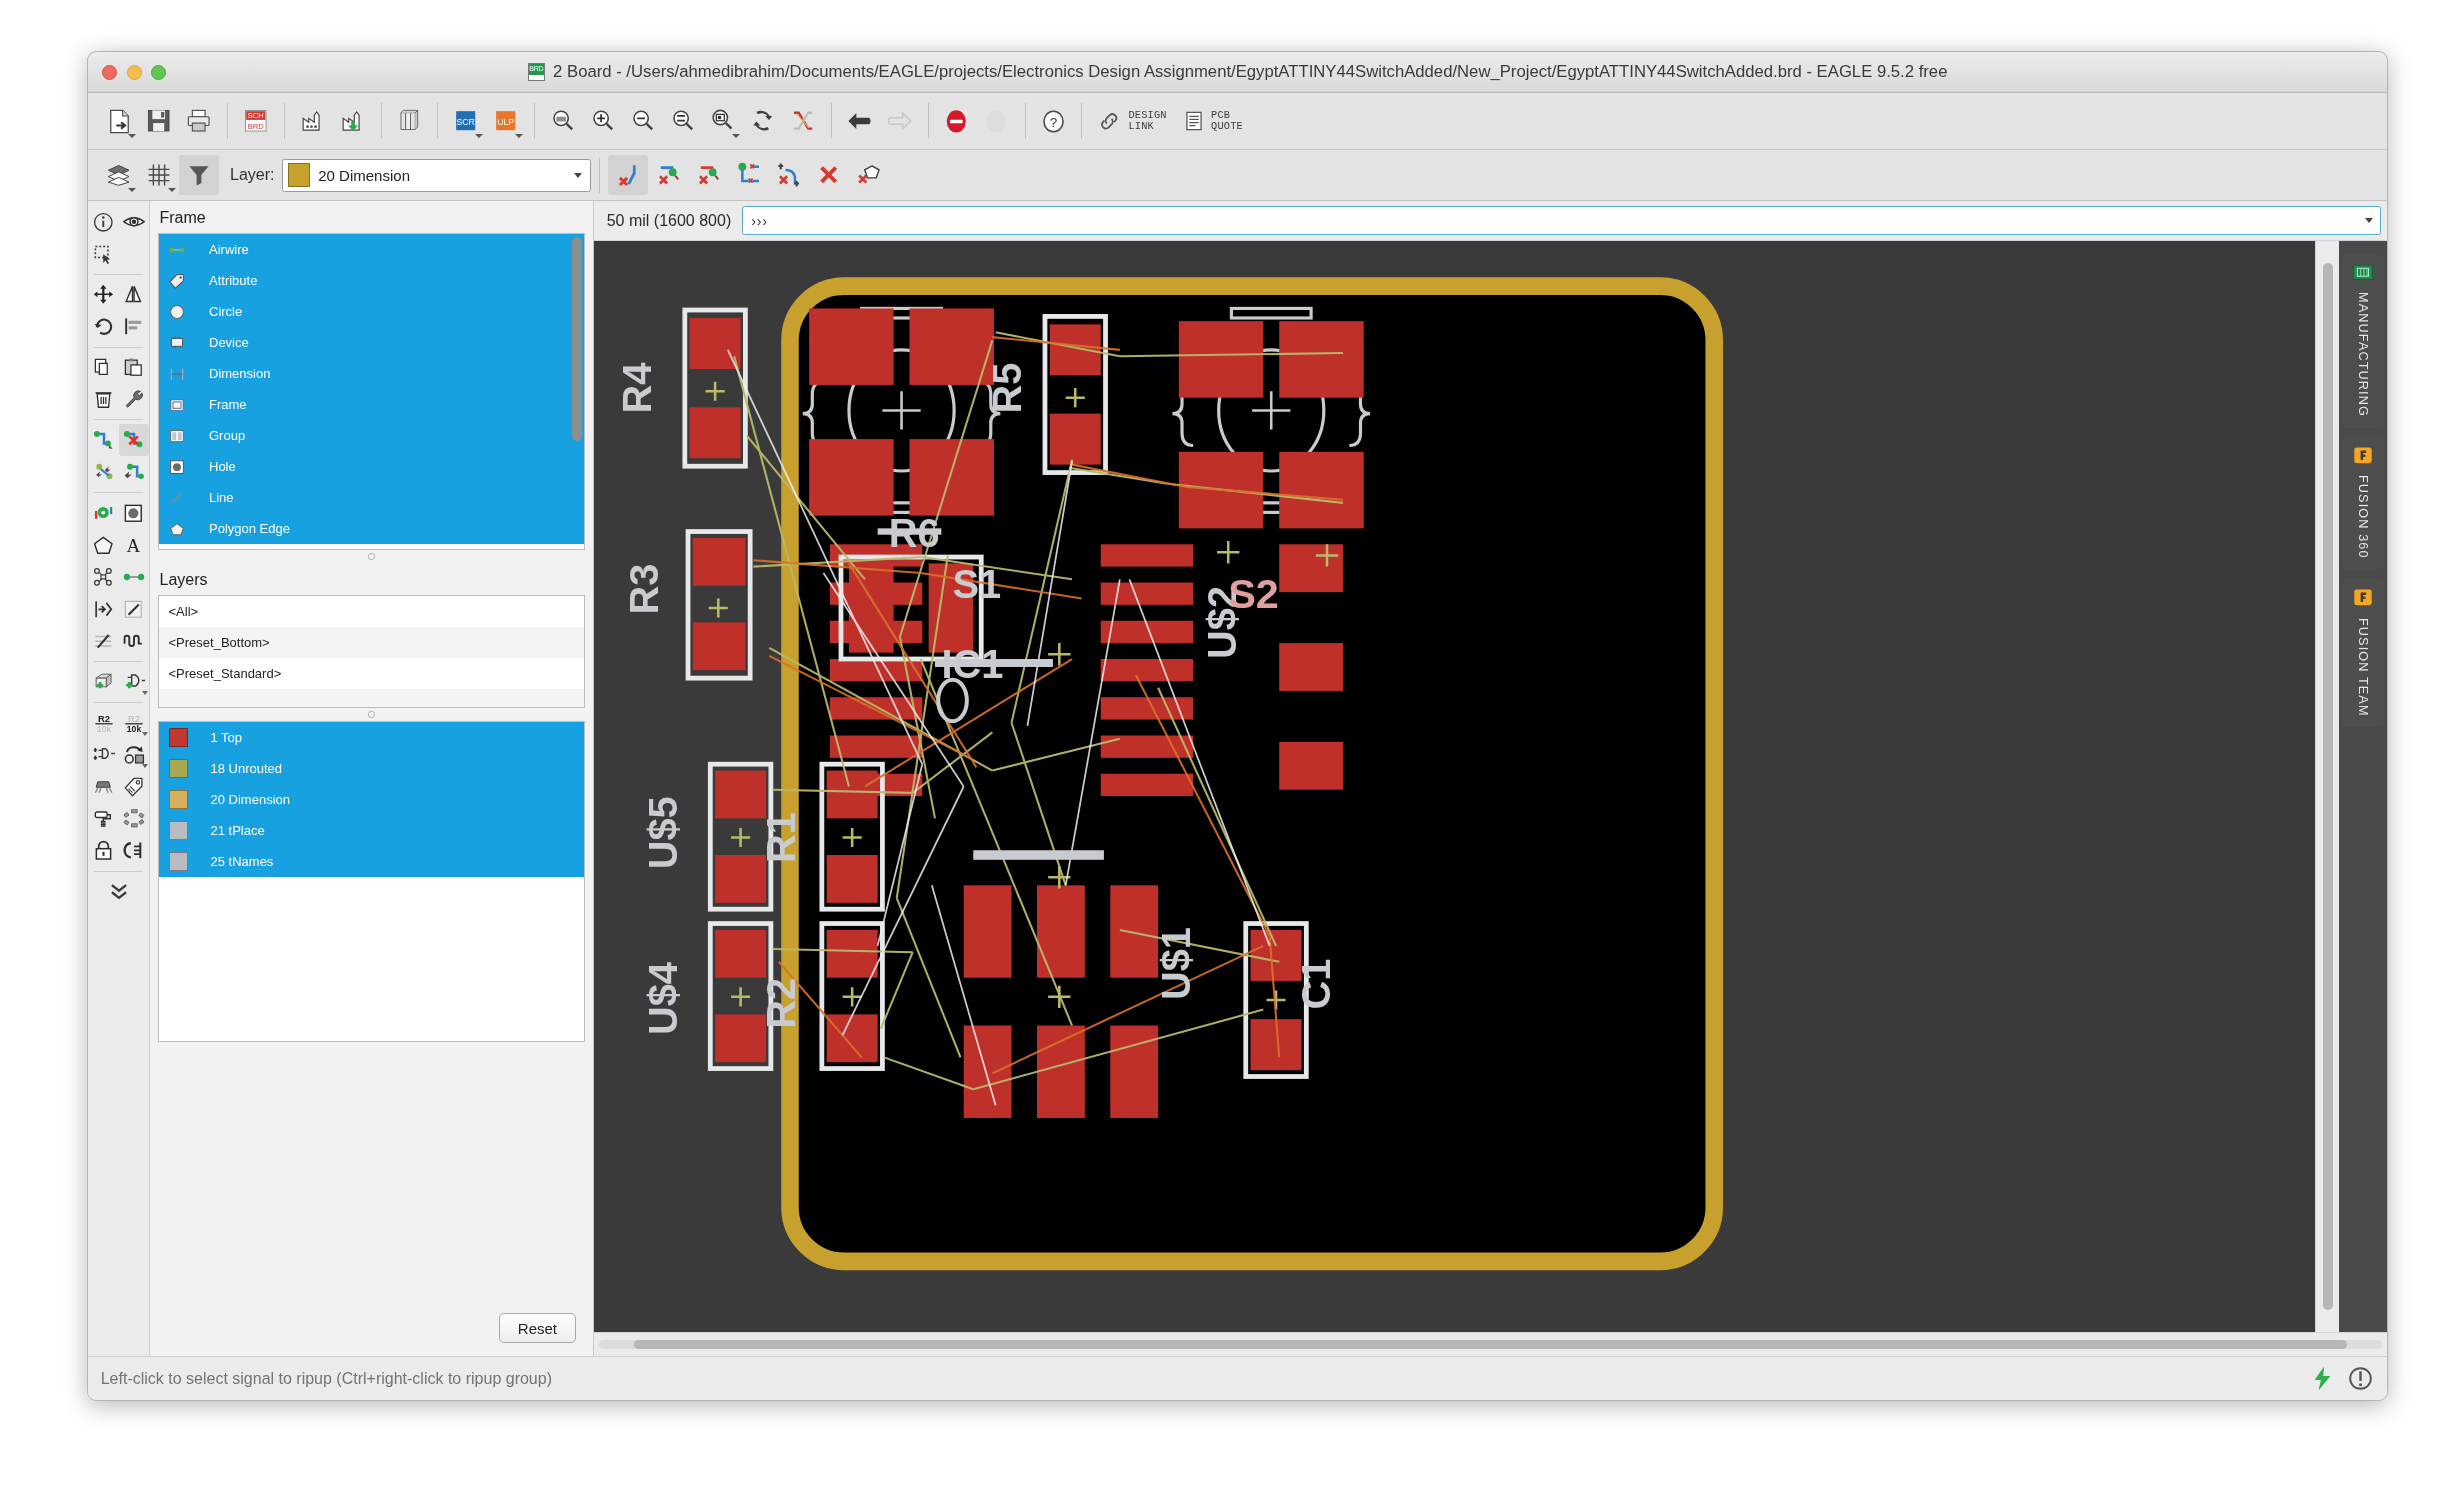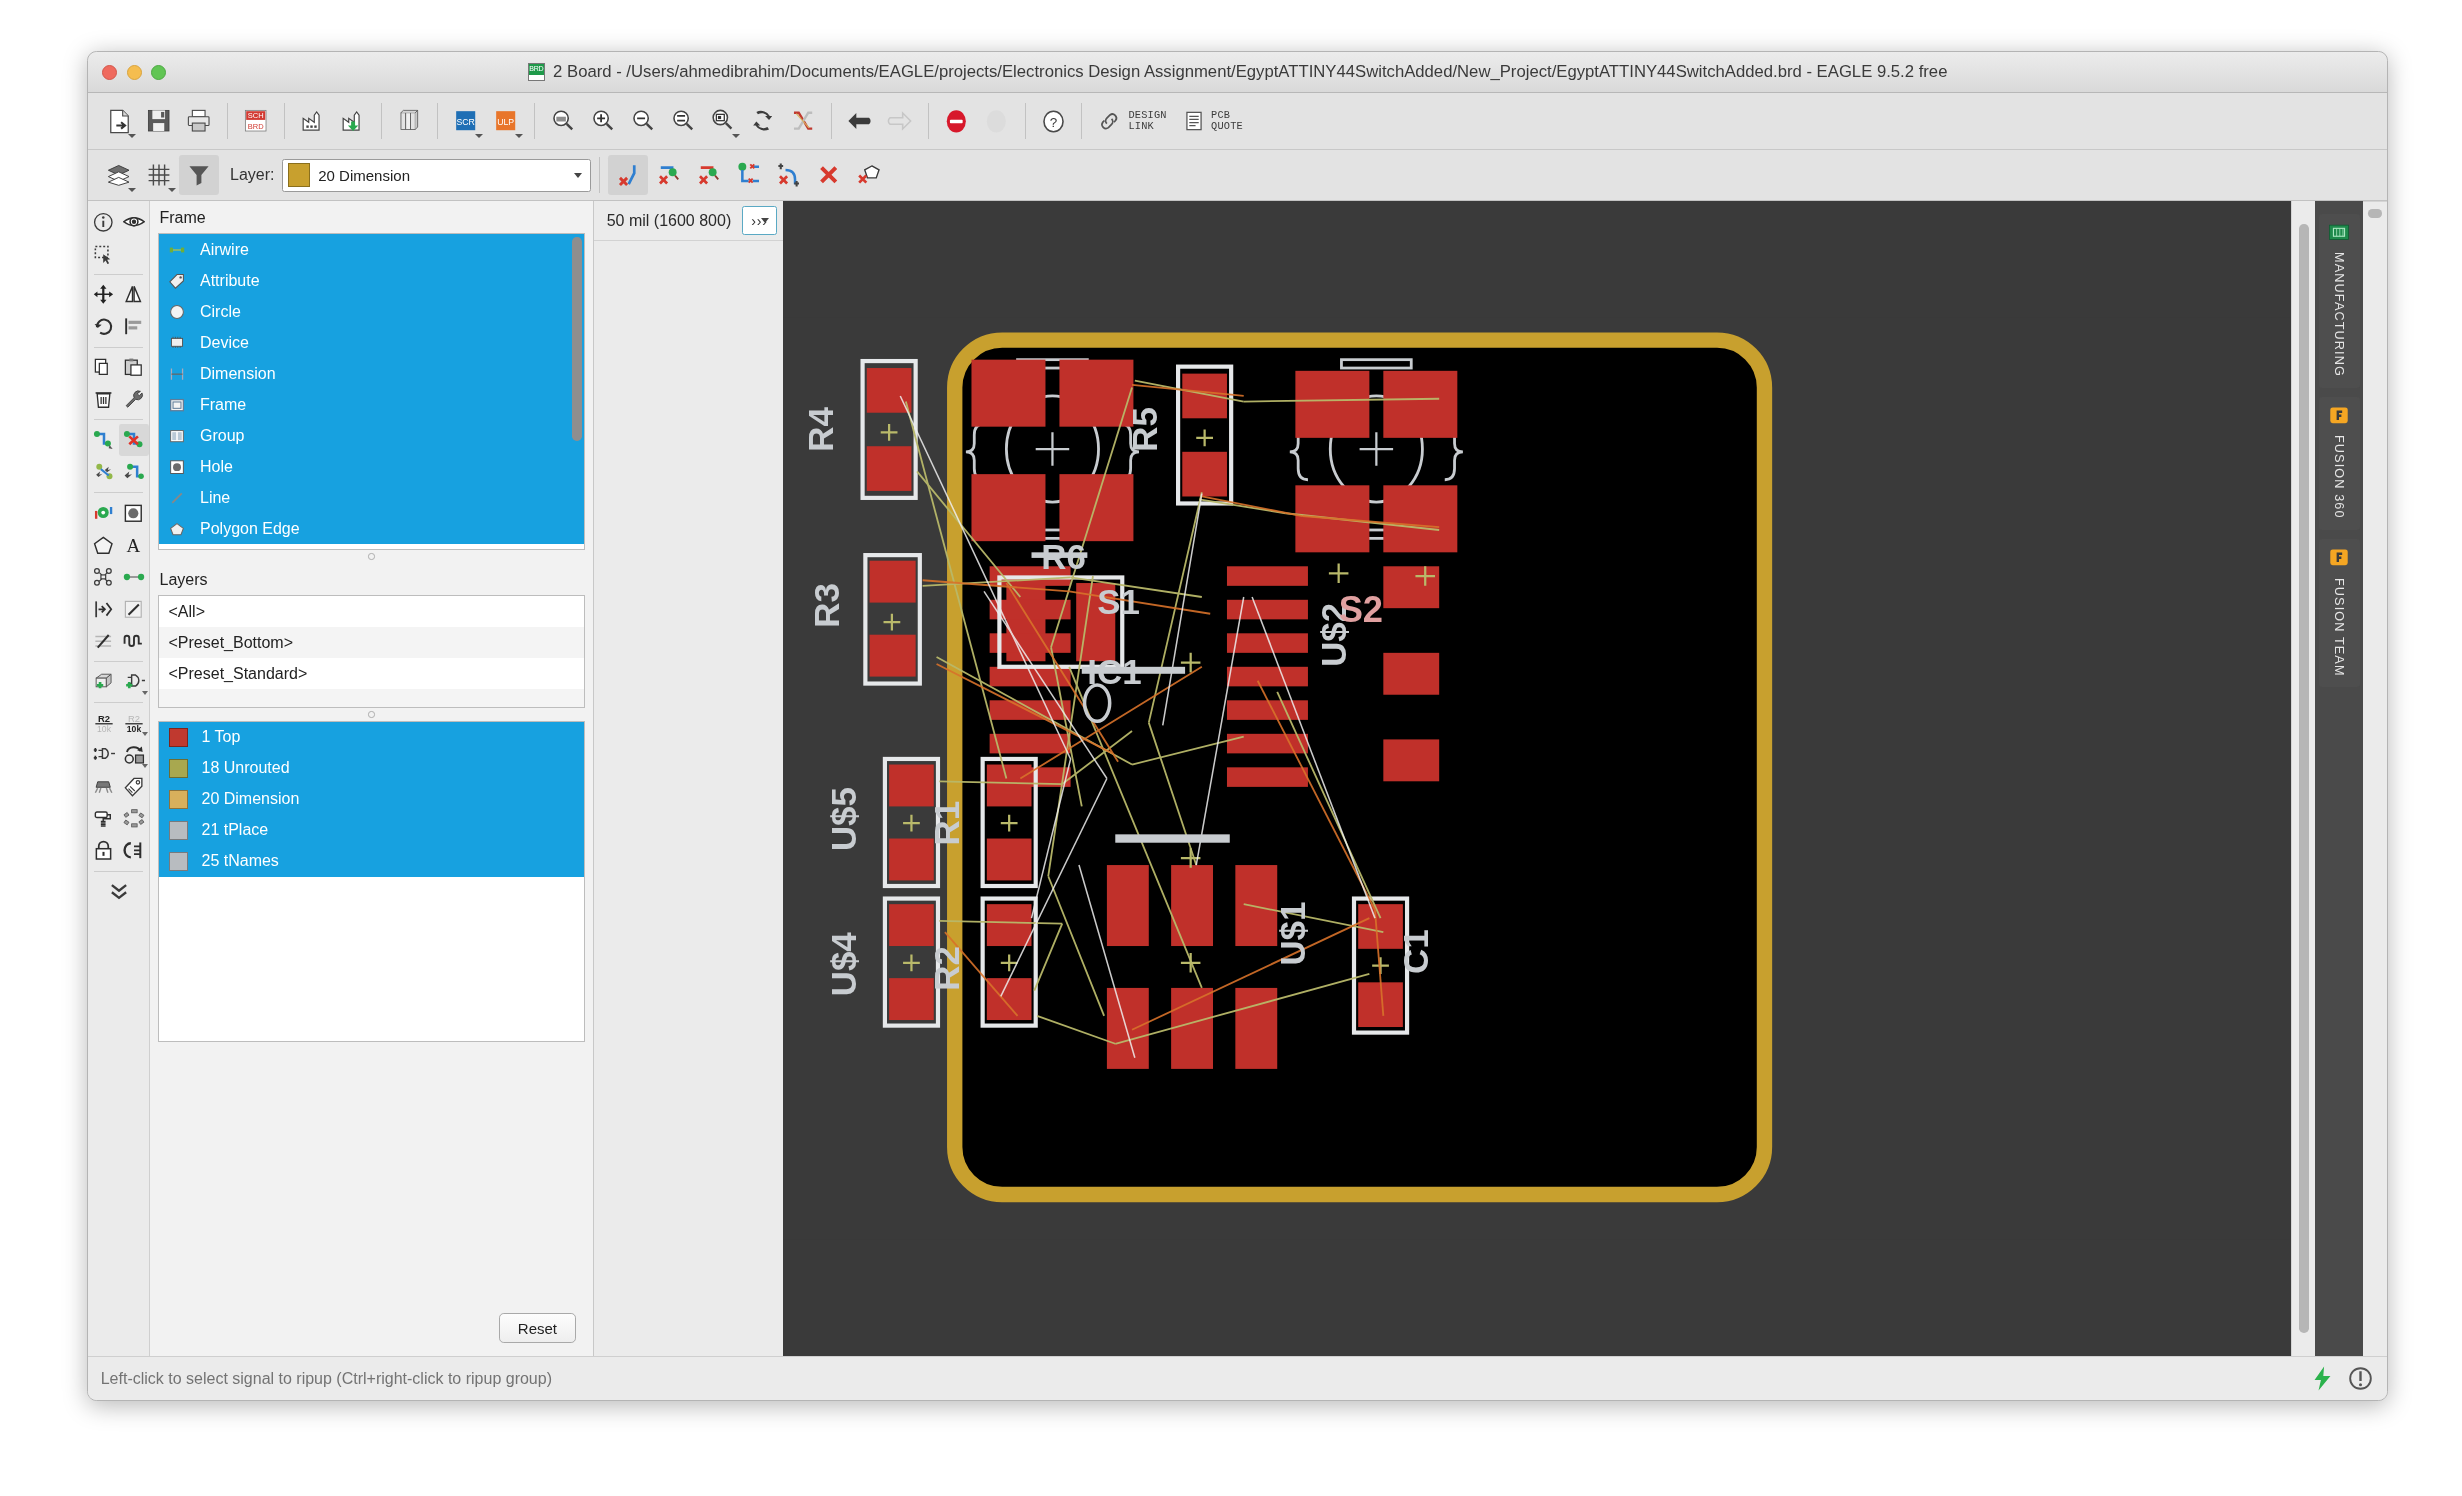--- a/index.html
+++ b/index.html
@@ -159,22 +159,22 @@
     height: 4px; background: #1a9bdc;
   }
   .panel-section-title {
     font-size: 16px; color: #222; padding: 8px 9.5px 6.3px;
   }
   .listbox {
     margin: 0 8px; background: #fff;
     border: 0.8px solid #bdbdbd; position: relative; overflow: hidden;
   }
   .list-row {
-    height: 31px; display: flex; align-items: center; gap: 14px;
-    padding-left: 9.5px; font-size: 16px; color: #222;
+    height: 31px; display: flex; align-items: center; gap: 23px;
+    padding-left: 9.5px; font-size: 13px; color: #222;
   }
   .list-row.on { background: #17a1e0; color: #ffffff; }
   .list-row.alt { background: #f4f4f4; }
   .li-ico { width: 17.5px; height: 17.5px; flex: 0 0 17.5px; display:flex; align-items:center; justify-content:center; }
   .sw { width: 19px; height: 19px; border: 0.8px solid rgba(0,0,0,0.35); flex: 0 0 19px; }
   .vscroll {
     position: absolute; right: 2.4px; top: 3.2px; width: 9.5px; bottom: 3.2px;
   }
   .vscroll .thumb {
     position: absolute; left: 0; width: 9.5px; top: 0; height: 66%;
@@ -187,21 +187,21 @@
   #reset-row {
     margin-top: auto; padding: 8px 17.5px 12.7px;
     display: flex; justify-content: flex-end;
   }
   #reset-btn {
     font-size: 15px; color: #222; background: linear-gradient(#fdfdfd,#eeeeee);
     border: 0.8px solid #a9a9a9; border-radius: 4.8px; padding: 5.6px 17.5px;
   }
 
   
-  #canvascol { flex: 1 1 auto; display: flex; flex-direction: row; min-width: 0; }
+  #canvascol { flex: 1 1 auto; display: flex; flex-direction: column; min-width: 0; }
   #coordbar {
     height: 40px; flex: 0 0 40px; background: #ebebeb;
     display: flex; align-items: center; padding: 0 6.3px 0 12.7px; gap: 11px;
     border-bottom: 0.8px solid #d2d2d2;
   }
   #coord-text { font-size: 16px; color: #2a2a2a; white-space: nowrap; }
   #cmdline {
     flex: 1 1 auto; height: 28.6px; background: #fff;
     border: 1.6px solid #5aa9c4; border-radius: 2.4px;
     display: flex; align-items: center; padding: 0 8px;

